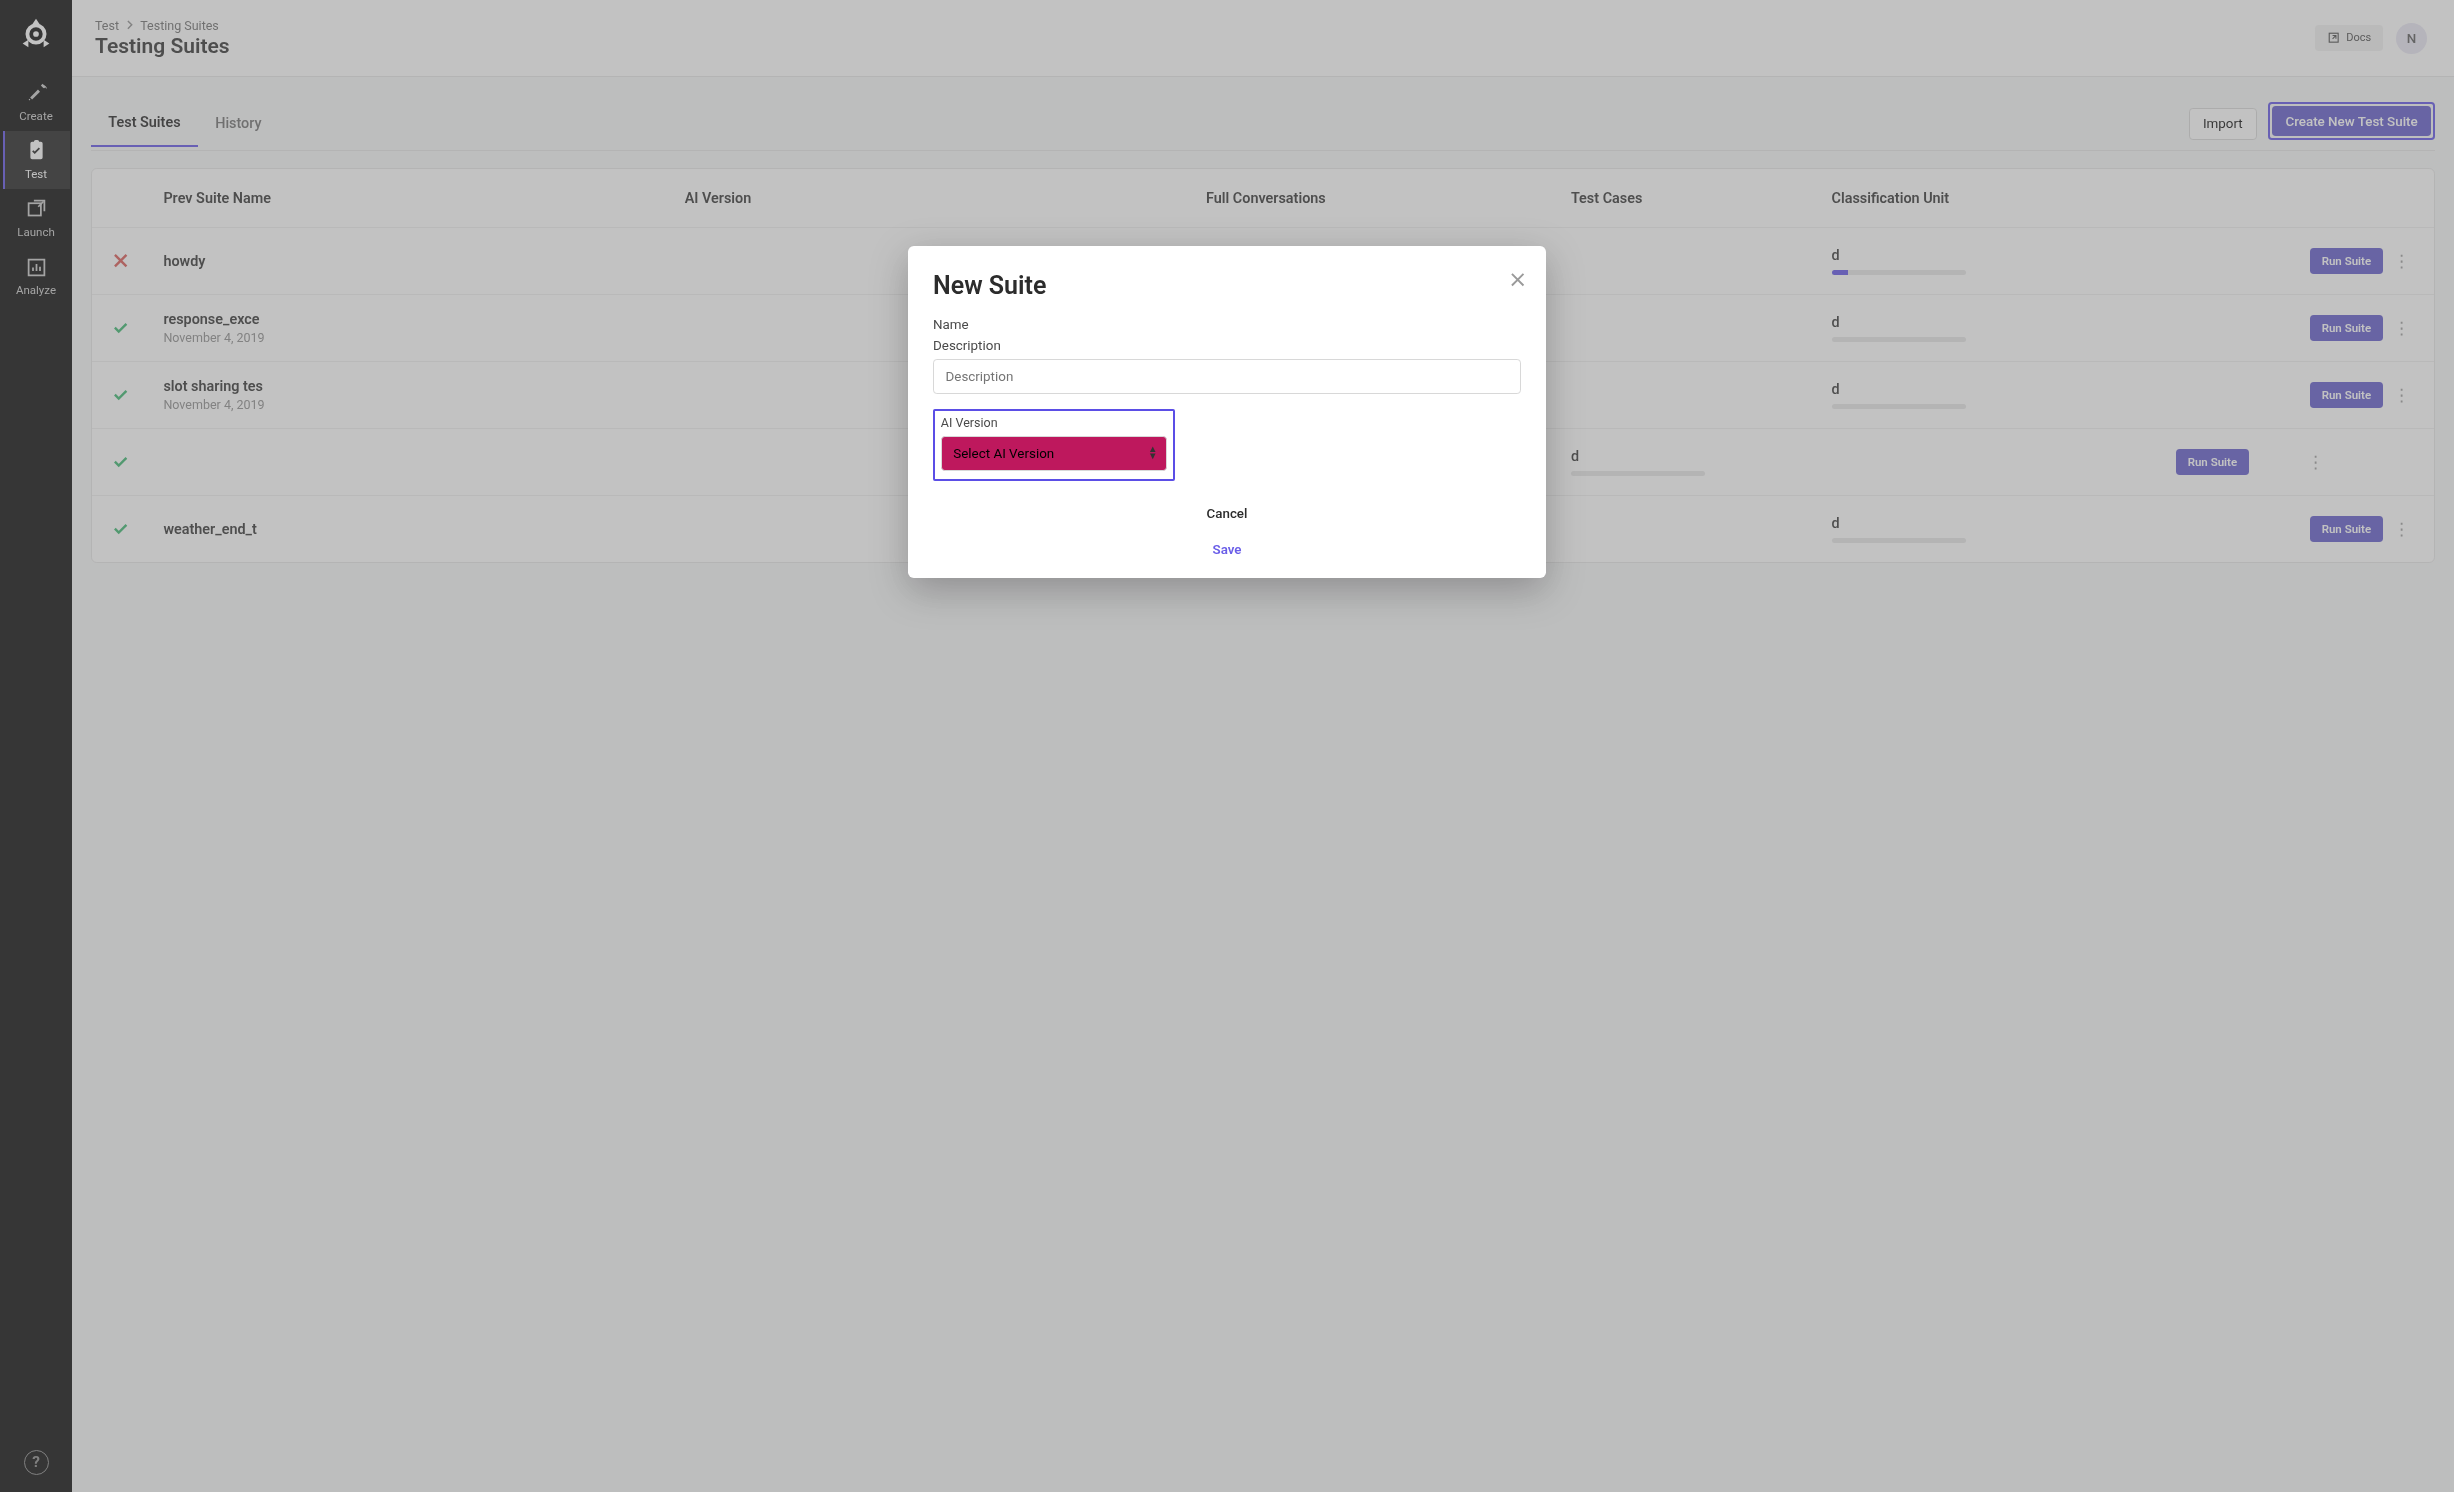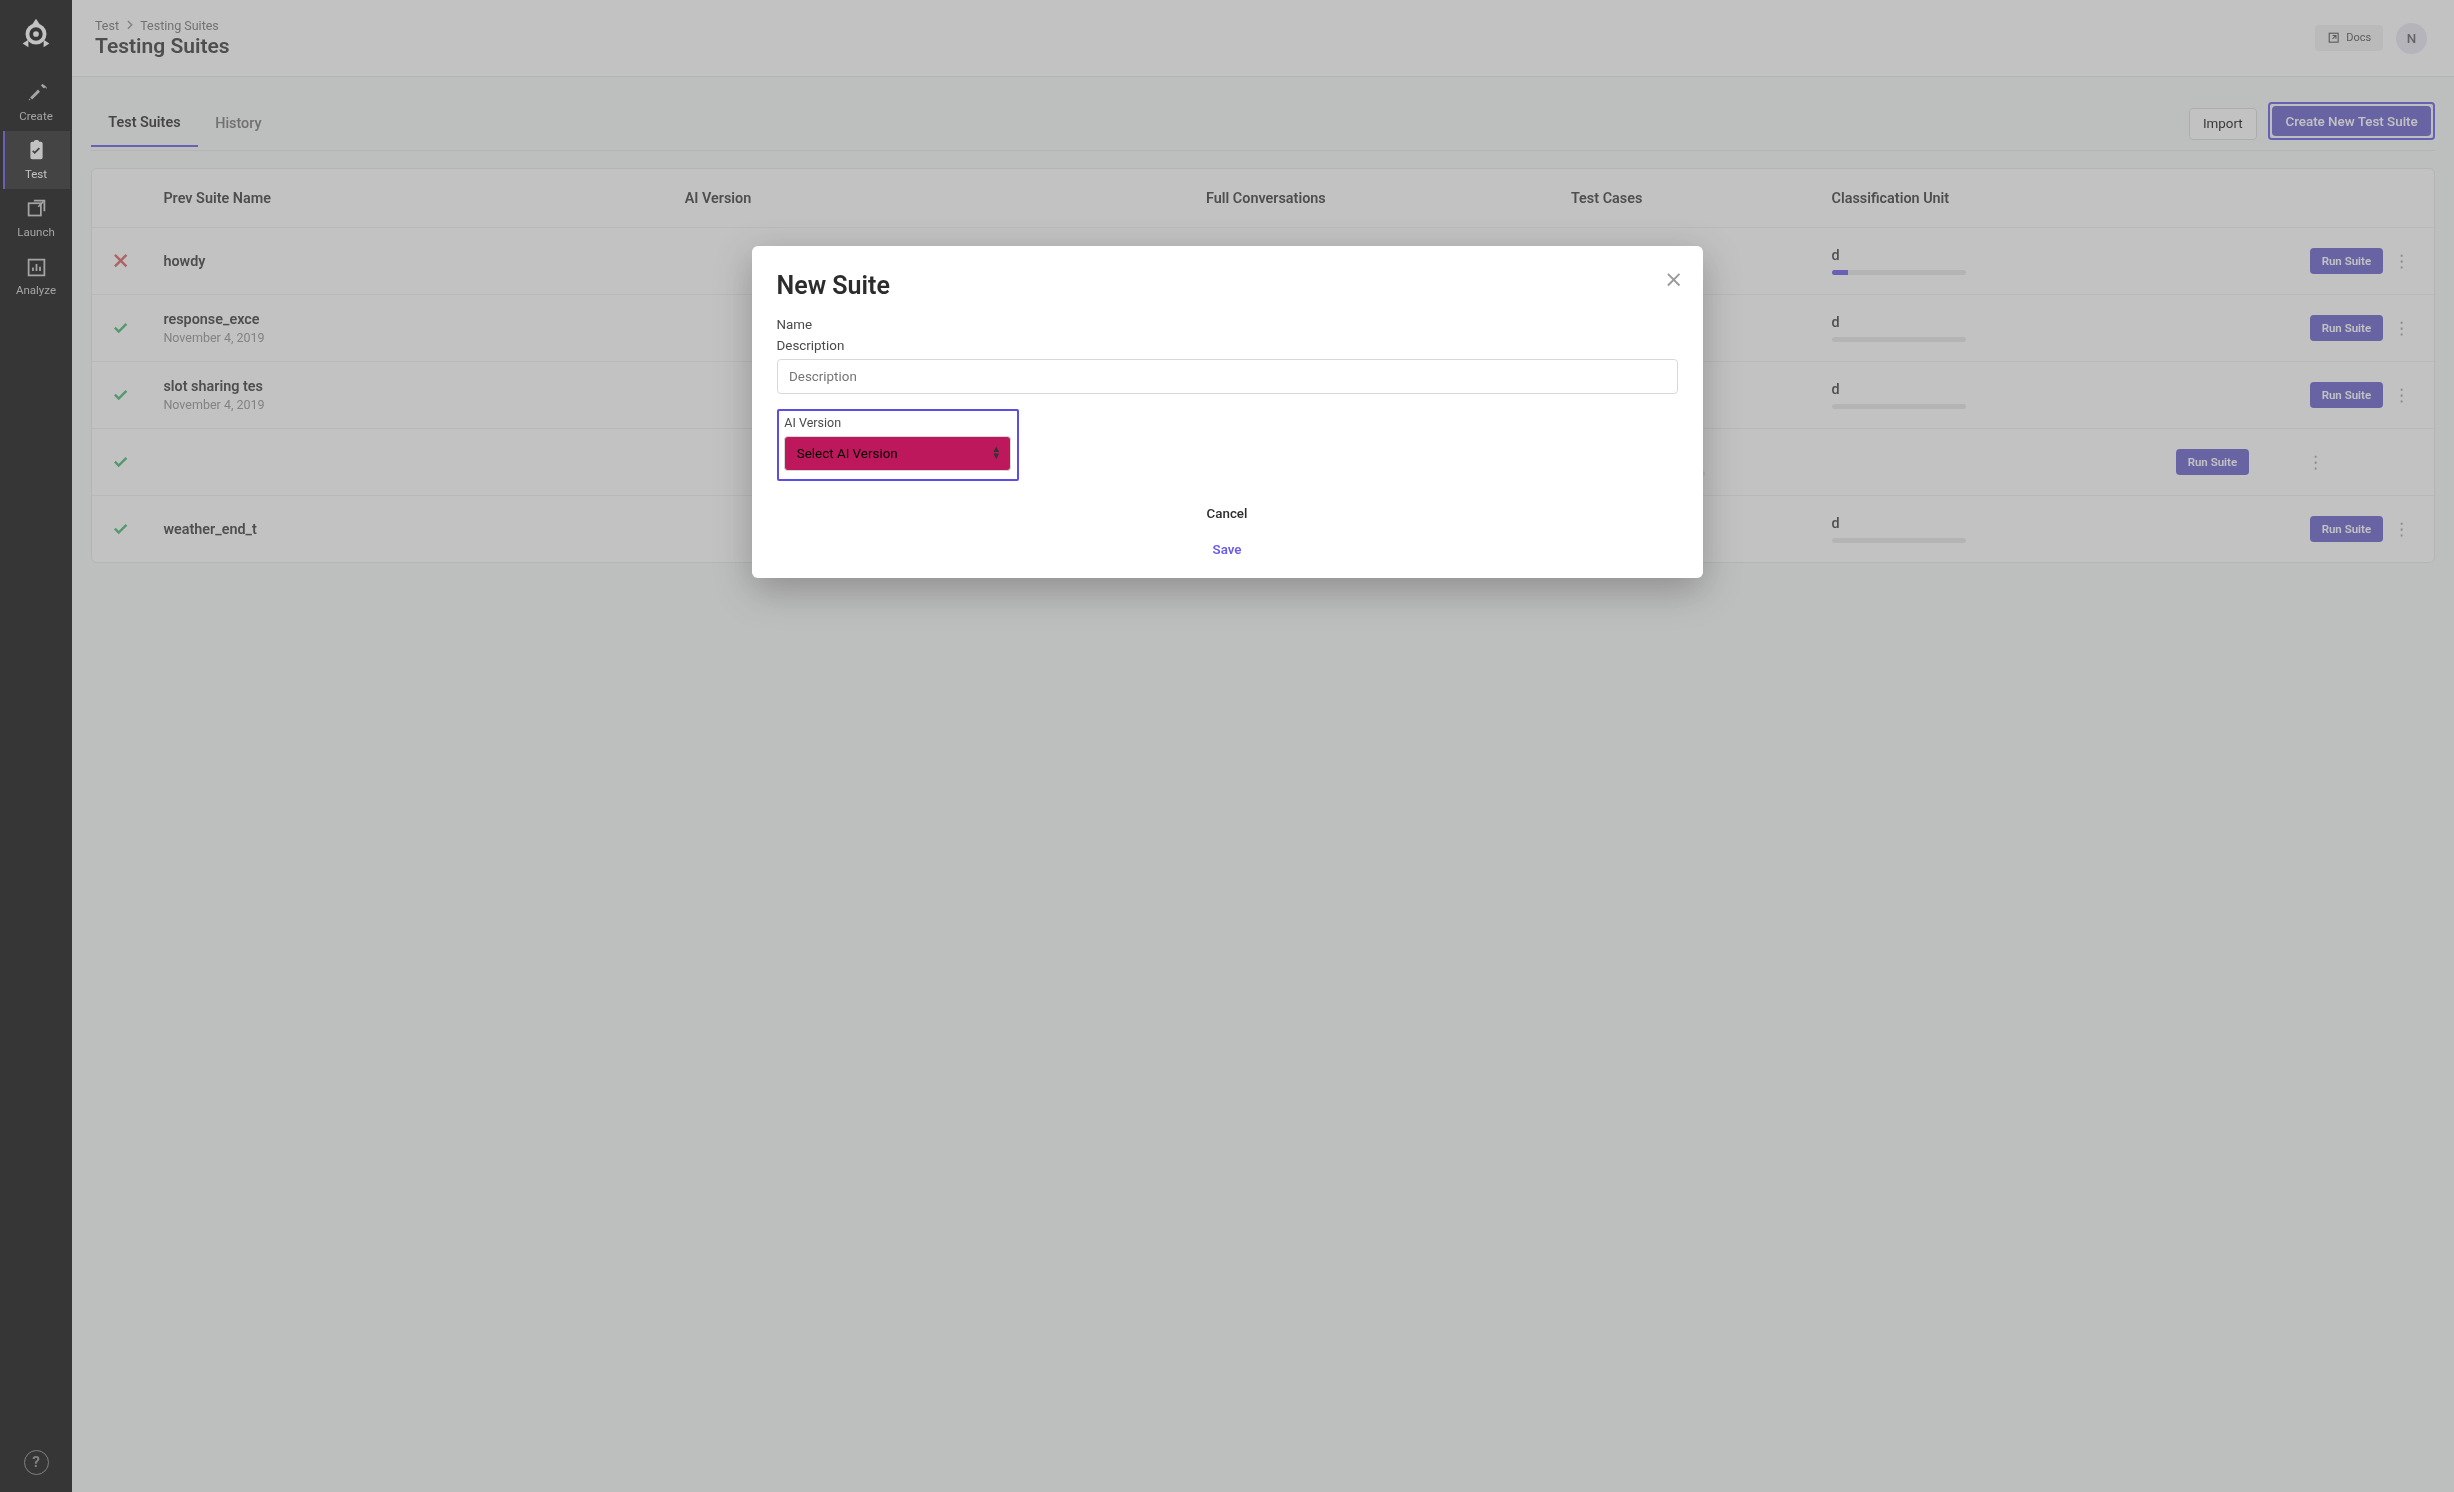--- a/index.html
+++ b/index.html
@@ -39,21 +39,21 @@
 .suite-date { font-size:12.5px; color:#8a8a8a; font-weight:400; margin-top:1.9px; }
 .bar-wrap { height:5.8px; width:134px; background:#e6e6e6; border-radius:2.9px; overflow:hidden; margin-top:5.8px; }
 .bar-fill { height:100%; background:#5b4ee6; }
 .run-btn { background:#5b54c9; color:#fff; border:none; border-radius:3.8px; padding:5.8px 11.5px; font-size:11.5px; font-weight:600; cursor:pointer; justify-self:end; }
 .row-menu { color:#9a9a9a; font-size:17.3px; text-align:center; cursor:pointer; }
 .unit-label { font-weight:500; }
 .pager { display:flex; justify-content:flex-end; align-items:center; gap:9.6px; font-size:12.5px; color:#6b6b6b; padding:17.3px 7.7px 0 0; }
 .pager .pg { color:#7a73e0; cursor:pointer; }
 .pager .pg.current { color:#2c2c2c; font-weight:600; }
 .overlay { position:fixed; inset:0; background:rgba(120,120,120,0.45); display:flex; align-items:flex-start; justify-content:center; padding-top:246px; }
-.modal { width:951px; background:#fff; border-radius:5.8px; box-shadow:0 11.5px 38px rgba(0,0,0,0.25); padding:25px 25px 21px; position:relative; }
+.modal { width:638px; background:#fff; border-radius:5.8px; box-shadow:0 11.5px 38px rgba(0,0,0,0.25); padding:25px 25px 21px; position:relative; }
 .modal-title { font-size:25px; font-weight:600; margin-bottom:17.3px; }
 .close-x { position:absolute; top:23px; right:21px; color:#9a9a9a; font-size:19px; cursor:pointer; background:none; border:none; }
 .field-label { font-size:13.4px; color:#4a4a4a; margin-bottom:5.8px; }
 .text-input { width:100%; height:35px; border:1px solid #d8d8d8; border-radius:3.8px; padding:0 11.5px; font-size:13.4px; margin-bottom:15.4px; }
 .ai-block { border:2.9px solid #5b4ee6; border-radius:1.9px; padding:3.8px 5.8px 7.7px; display:inline-block; width:242px; }
 .ai-block .field-label { font-size:12.5px; }
 .select-wrap { position:relative; }
 .select-input { width:100%; height:35px; border:1px solid #d8d8d8; border-radius:3.8px; padding:0 11.5px; font-size:13.4px; appearance:none; background:#be185d; }
 .select-arrows { position:absolute; right:9.6px; top:50%; transform:translateY(-50%); font-size:9.6px; color:#333; line-height:6.7px; display:flex; flex-direction:column; pointer-events:none; }
 .modal-actions { display:flex; justify-content:flex-end; gap:21px; margin-top:25px; font-size:14.4px;flex-direction:column; }

